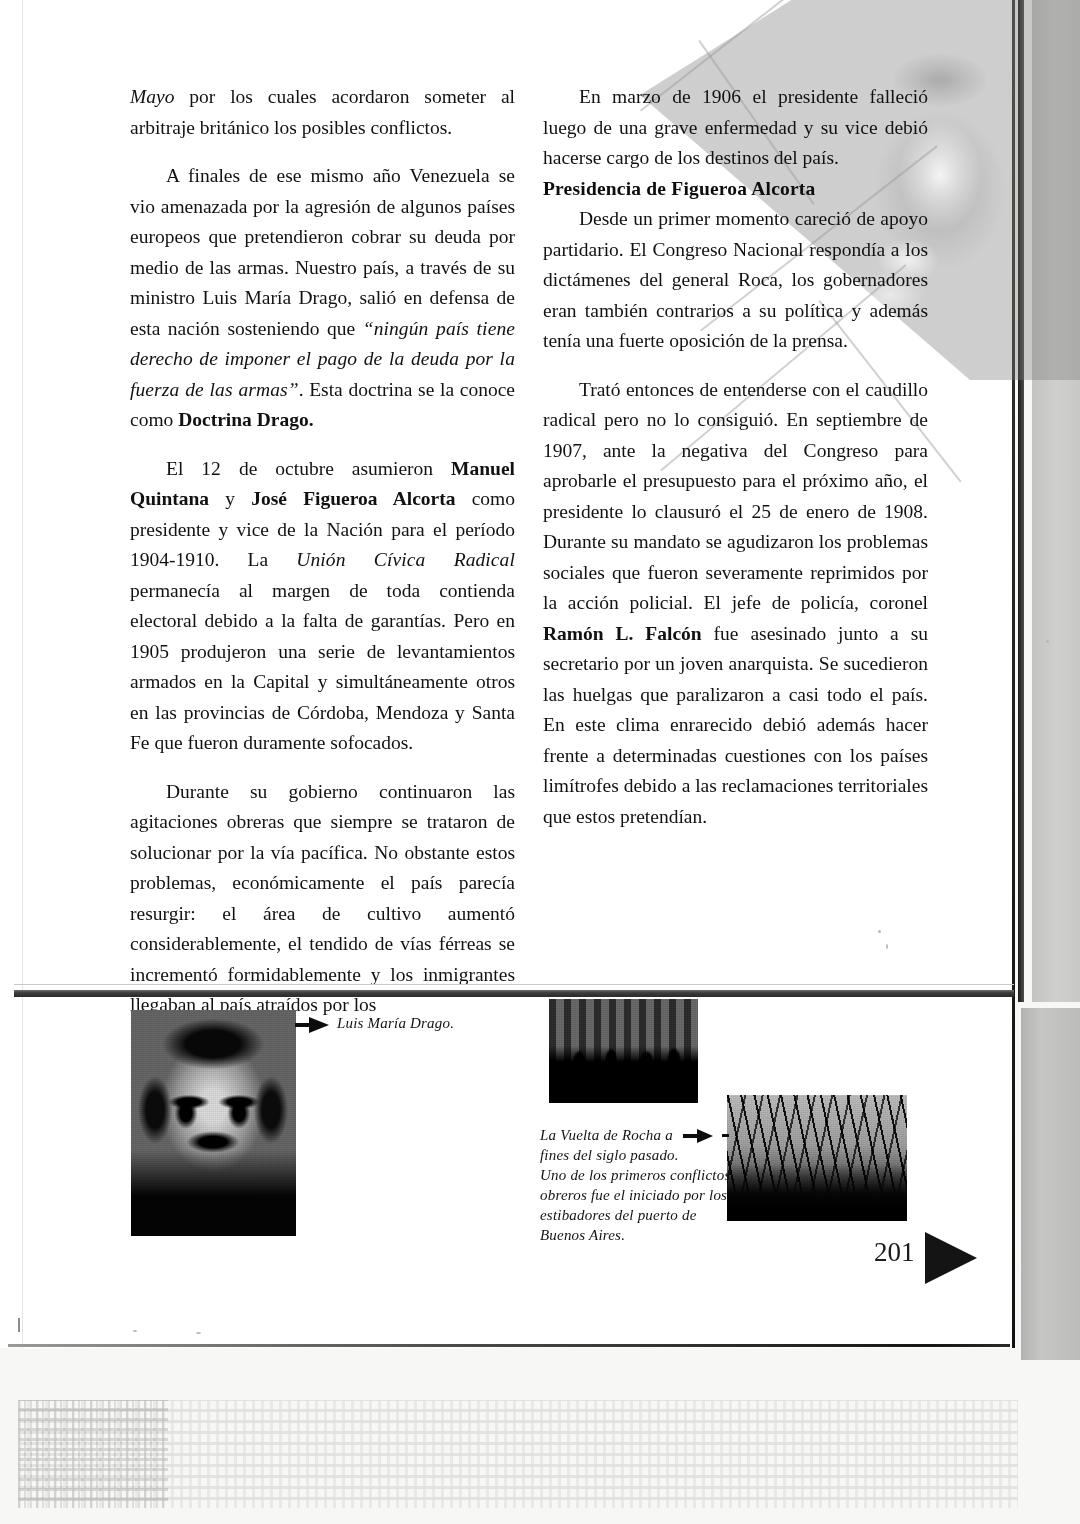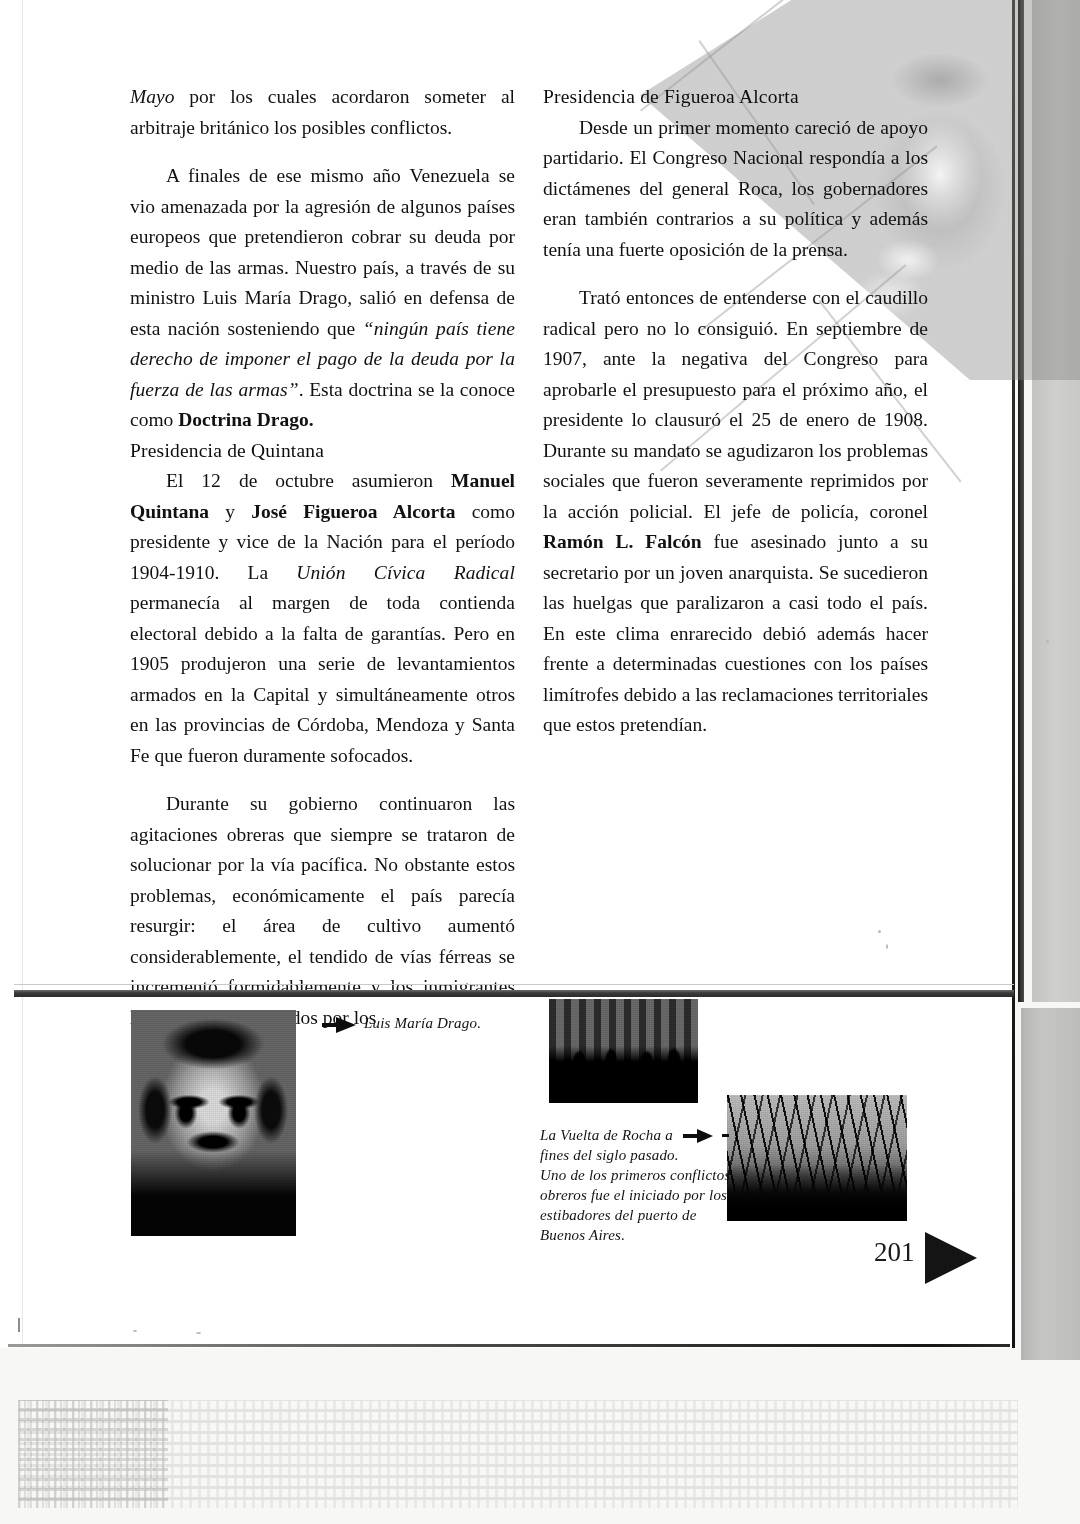--- a/index.html
+++ b/index.html
@@ -120,21 +120,21 @@
 
   .col p {
     margin: 0 0 0 0;
     text-indent: 36px;
   }
   .col p.noindent { text-indent: 0; }
   .col p + p { margin-top: 18px; }
 
   h3.subhead {
     font-size: 19.5px;
-    font-weight: normal;
+    font-weight: bold;
     margin: 0;
     padding: 0;
     letter-spacing: 0.2px;
     color: #0d0d0d;
   }
   .gap-before-head { margin-top: 38px; }
   .gap-after-head  { margin-top: 18px; }
 
   .it { font-style: italic; }
   .bd { font-weight: bold; }
@@ -248,21 +248,21 @@
     margin-right: -2px;
   }
   .arrow-stub {
     display: inline-block;
     width: 7px; height: 3px;
     background: #0d0d0d;
     vertical-align: middle;
     margin-left: 1px;
   }
 
-  #caption-drago   { left: 322px; top: 1013px; width: 240px; }
+  #caption-drago   { left: 295px; top: 1013px; width: 240px; }
   #caption-quintana{ left: 707px; top: 1000px; width: 290px; }
   #caption-rocha   { left: 540px; top: 1125px; width: 200px; }
   #caption-rocha .marker {
     position: absolute; left: 143px; top: -1px; white-space: nowrap;
   }
 
   
   .folio {
     position: absolute;
     left: 874px; top: 1237px;
@@ -331,33 +331,35 @@
 
   <div class="col left">
     <p class="noindent">
       <span class="it">Mayo</span><span> por los cuales acordaron someter al arbitraje británico los posibles conflictos.</span>
     </p>
 
     <p>
       <span>A finales de ese mismo año Venezuela se vio amenazada por la agresión de algunos países europeos que pretendieron cobrar su deuda por medio de las armas. Nuestro país, a través de su ministro Luis María Drago, salió en defensa de esta nación sosteniendo que </span><span class="script">“ningún país tiene derecho de imponer el pago de la deuda por la fuerza de las armas”</span><span>. Esta doctrina se la conoce como </span><span class="bd">Doctrina Drago.</span>
     </p>
 
-    <h3 class="subhead gap-before-head">Presidencia de Quintana</h3>
 
     <p class="gap-after-head">
       <span>El 12 de octubre asumieron </span><span class="bd">Manuel Quintana</span><span> y </span><span class="bd">José Figueroa Alcorta</span><span> como presidente y vice de la Nación para el período 1904-1910. La </span><span class="script">Unión Cívica Radical</span><span> permanecía al margen de toda contienda electoral debido a la falta de garantías. Pero en 1905 produjeron una serie de levantamientos armados en la Capital y simultáneamente otros en las provincias de Córdoba, Mendoza y Santa Fe que fueron duramente sofocados.</span>
     </p>
 
     <p>
       <span>Durante su gobierno continuaron las agitaciones obreras que siempre se trataron de solucionar por la vía pacífica. No obstante estos problemas, económicamente el país parecía resurgir: el área de cultivo aumentó considerablemente, el tendido de vías férreas se incrementó formidablemente y los inmigrantes llegaban al país atraídos por los</span>
     </p>
   </div>
 
   <div class="col right">
 
+    <p>
+      <span>En marzo de 1906 el presidente falleció luego de una grave enfermedad y su vice debió hacerse cargo de los destinos del país.</span>
+    </p>
 
     <h3 class="subhead gap-before-head">Presidencia de Figueroa Alcorta</h3>
 
     <p class="gap-after-head">
       <span>Desde un primer momento careció de apoyo partidario. El Congreso Nacional respondía a los dictámenes del general Roca, los gobernadores eran también contrarios a su política y además tenía una fuerte oposición de la prensa.</span>
     </p>
 
     <p>
       <span>Trató entonces de entenderse con el caudillo radical pero no lo consiguió. En septiembre de 1907, ante la negativa del Congreso para aprobarle el presupuesto para el próximo año, el presidente lo clausuró el 25 de enero de 1908. Durante su mandato se agudizaron los problemas sociales que fueron severamente reprimidos por la acción policial. El jefe de policía, coronel </span><span class="bd">Ramón L. Falcón</span><span> fue asesinado junto a su secretario por un joven anarquista. Se sucedieron las huelgas que paralizaron a casi todo el país. En este clima enrarecido debió además hacer frente a determinadas cuestiones con los países limítrofes debido a las reclamaciones territoriales que estos pretendían.</span>
     </p>

